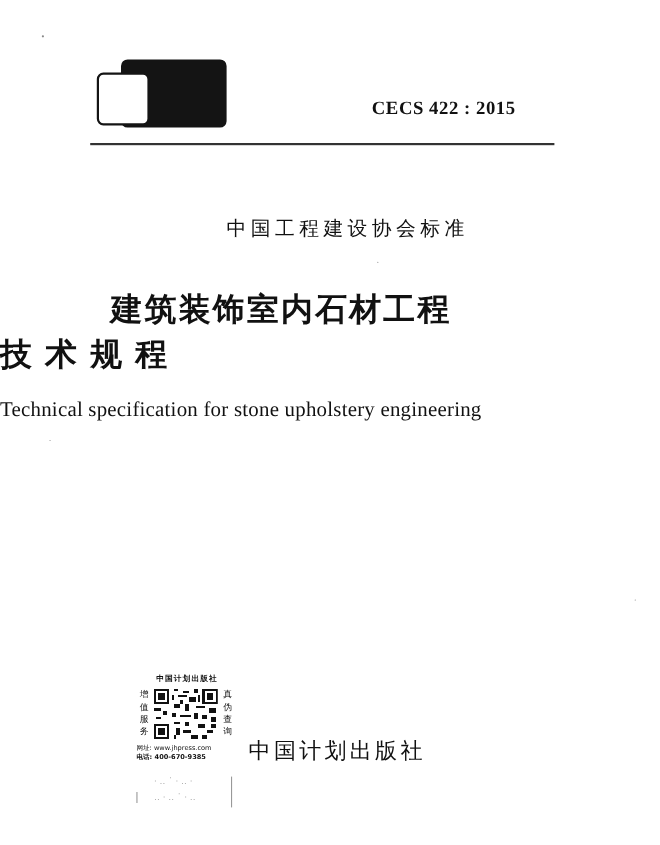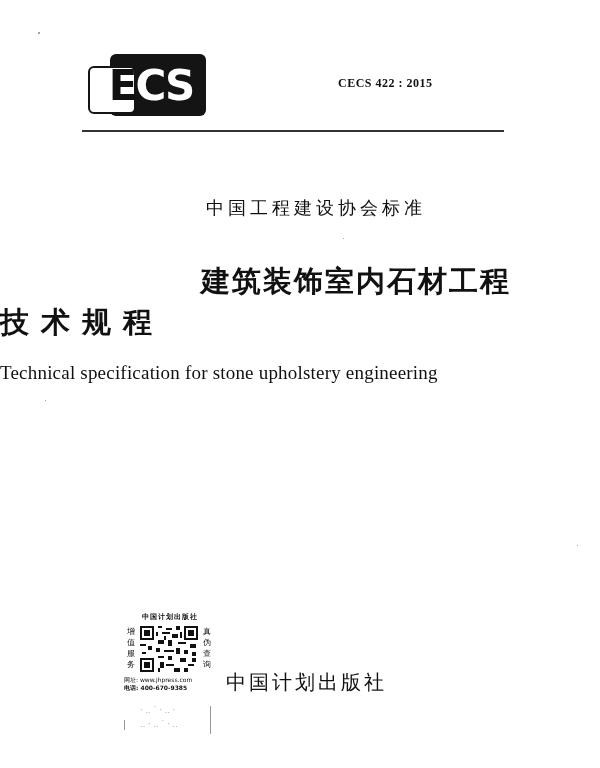--- a/index.html
+++ b/index.html
@@ -15,31 +15,31 @@
   #logo .front { position:absolute; left:0; top:14px; width:44px; height:44px; background:#fff; border:2px solid #141414; border-radius:6px; }
   #logo .letters {
     position:absolute; left:8px; top:8px; width:110px; text-align:center;
     font-family: "DejaVu Sans", sans-serif; font-weight:bold; font-size:42px; letter-spacing:-2px;
     color:#111; line-height:52px;
   }
   #logo .letters span.c { color:#fff; }
   #logo .letters span.s { color:#fff; }
 
   #std-number {
-    left: 338px; top: 76px; font-family: "Liberation Serif", serif; font-weight: bold; font-size: 12px; letter-spacing: 0.5px;
+    left: 338px; top: 89px; font-family: "Liberation Serif", serif; font-weight: bold; font-size: 17px; letter-spacing: 0.5px;
   }
 
   #rule { left: 82px; top: 130px; width: 422px; height: 2px; background: #333; }
 
   #org {
     left: 0; top: 196px; width: 600px; text-align: center; font-family: "DejaVu Sans", sans-serif;
     font-size: 18px; letter-spacing: 4px; padding-left: 16px;
   }
   #title1 {
-    left: 0; top: 262px; width: 511px; text-align: right; font-family: "DejaVu Sans", sans-serif;
+    left: 0; top: 262px; width: 511px; text-align: center; font-family: "DejaVu Sans", sans-serif;
     font-weight: bold; font-size: 29px; letter-spacing: 2px;
   }
   #title2 {
     left: 0; top: 303px; width: 600px; text-align: left; font-family: "DejaVu Sans", sans-serif;
     font-weight: bold; font-size: 29px; letter-spacing: 12px;
   }
   #title-en {
     left: 0; top: 362px; width: 600px; text-align: left; font-family: "Liberation Serif", serif;
     font-size: 19px; letter-spacing: 0.2px;
   }
@@ -64,23 +64,20 @@
   }
 
   .speck { position:absolute; width:2px; height:2px; background:#888; border-radius:1px; }
 </style>
 </head>
 <body>
 
 <div id="logo" class="abs">
   <div class="back"></div>
   <div class="front"></div>
-  <div class="letters">
-    <span>E</span><span class="c">C</span><span class="s">S</span>
-  </div>
 </div>
 
 <div id="std-number" class="abs">CECS 422 : 2015</div>
 
 <div id="rule" class="abs"></div>
 
 <div id="org" class="abs">中国工程建设协会标准</div>
 
 <div id="title1" class="abs">建筑装饰室内石材工程</div>
 <div id="title2" class="abs">技术规程</div>

